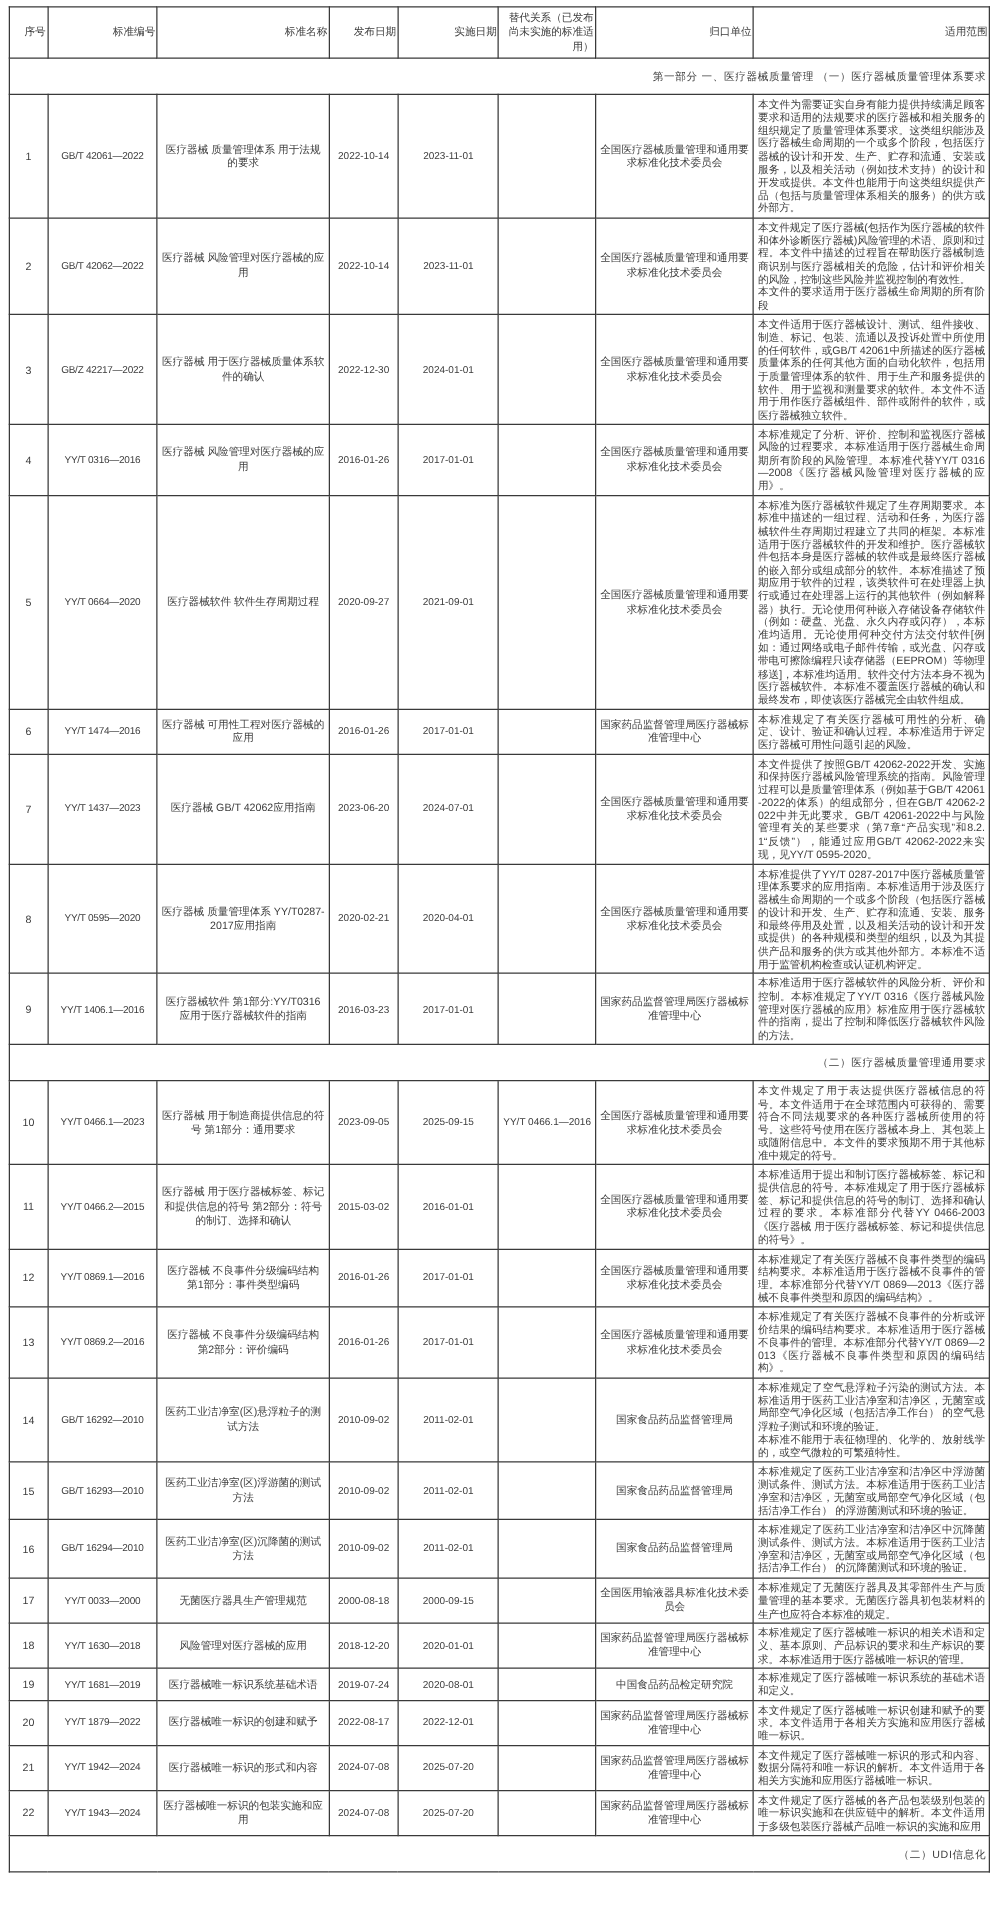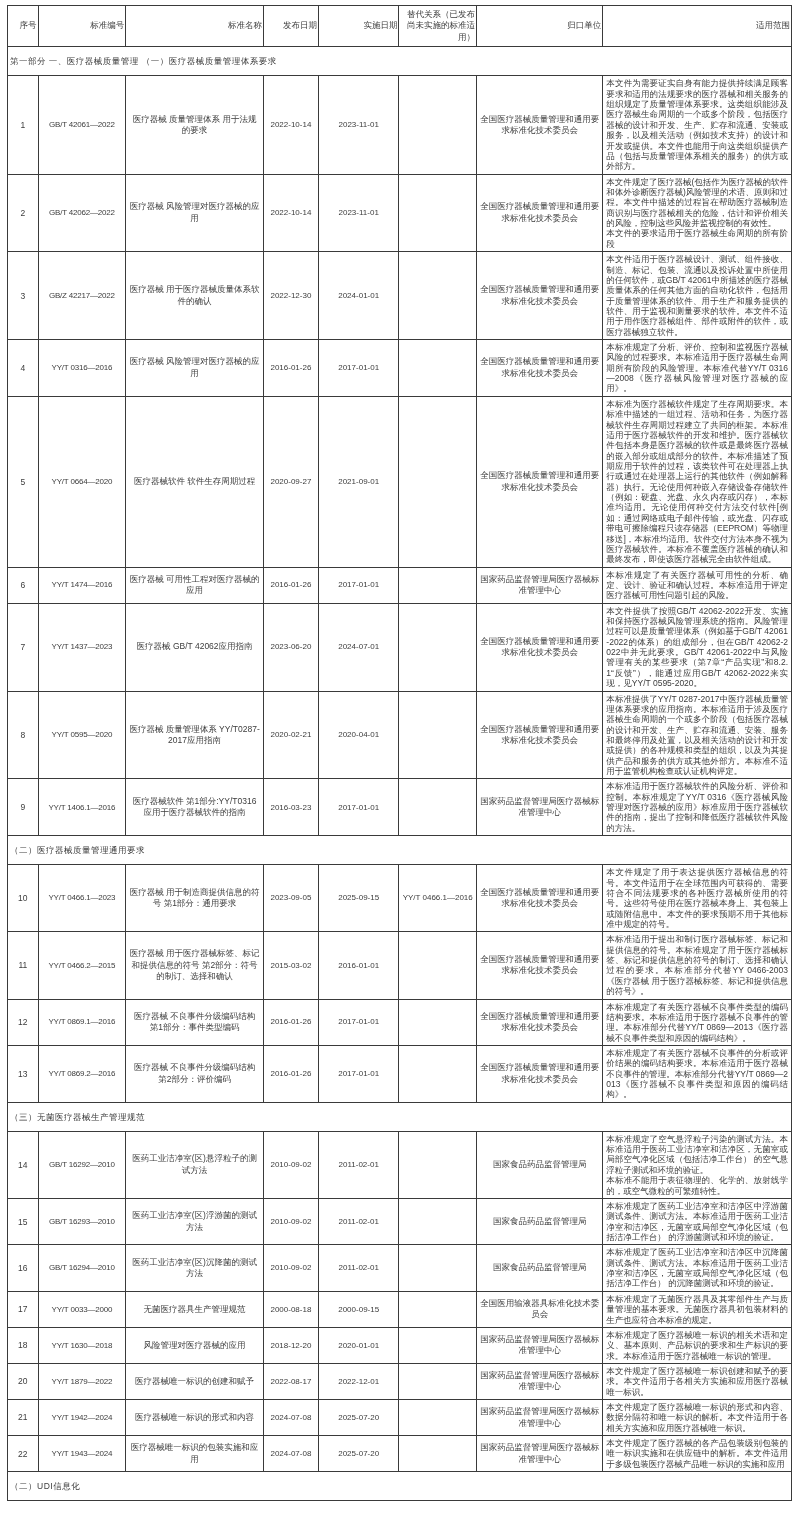--- a/index.html
+++ b/index.html
@@ -2,21 +2,21 @@
 <html lang="zh"><head>
 <meta charset="utf-8">
 <style>
   html,body{margin:0;padding:0;background:#ffffff;}
   body{width:800px;font-family:"Liberation Sans","DejaVu Sans",sans-serif;color:#3c3c3c;}
   .page{padding:5px 8px 6px 7px;}
   table{border-collapse:collapse;table-layout:fixed;width:785px;background:#fff;}
   th,td{border:1px solid #3a3a3a;vertical-align:middle;word-break:break-all;}
   th{font-weight:normal;font-size:8.5px;line-height:1.35;padding:3px 1px;text-align:right;}
   td{font-size:8.5px;line-height:1.2;padding:2px 2px;text-align:center;}
-  td.section{height:24px;text-align:left;font-size:8.5px;letter-spacing:.5px;}
+  td.section{height:24px;text-align:right;font-size:8.5px;letter-spacing:.5px;}
   td.c-no{font-size:8.5px;}
   td.c-code{font-size:8px;letter-spacing:-0.2px;}
   td.c-name{line-height:1.35;padding:2px 3px;}
   td.c-pub,td.c-impl{font-size:8px;}
   td.c-rep{font-size:8px;}
   td.c-unit{line-height:1.35;padding:2px 3px;}
   td.c-scope{text-align:justify;line-height:1.22;padding:2px 3px;white-space:pre-line;font-size:8.5px;}
 </style>
 </head>
 <body>
@@ -177,23 +177,20 @@
           <td class="c-no">13</td>
           <td class="c-code">YY/T 0869.2—2016</td>
           <td class="c-name">医疗器械 不良事件分级编码结构 第2部分：评价编码</td>
           <td class="c-pub">2016-01-26</td>
           <td class="c-impl">2017-01-01</td>
           <td class="c-rep"></td>
           <td class="c-unit">全国医疗器械质量管理和通用要求标准化技术委员会</td>
           <td class="c-scope">本标准规定了有关医疗器械不良事件的分析或评价结果的编码结构要求。本标准适用于医疗器械不良事件的管理。本标准部分代替YY/T 0869—2013《医疗器械不良事件类型和原因的编码结构》。</td>
         </tr>
         <tr>
-          <td colspan="8" class="section">（三）无菌医疗器械生产管理规范</td>
-        </tr>
-        <tr>
           <td class="c-no">14</td>
           <td class="c-code">GB/T 16292—2010</td>
           <td class="c-name">医药工业洁净室(区)悬浮粒子的测试方法</td>
           <td class="c-pub">2010-09-02</td>
           <td class="c-impl">2011-02-01</td>
           <td class="c-rep"></td>
           <td class="c-unit">国家食品药品监督管理局</td>
           <td class="c-scope">本标准规定了空气悬浮粒子污染的测试方法。本标准适用于医药工业洁净室和洁净区，无菌室或局部空气净化区域（包括洁净工作台） 的空气悬浮粒子测试和环境的验证。
 本标准不能用于表征物理的、化学的、放射线学的，或空气微粒的可繁殖特性。</td>
         </tr>
@@ -231,20 +228,30 @@
           <td class="c-no">18</td>
           <td class="c-code">YY/T 1630—2018</td>
           <td class="c-name">风险管理对医疗器械的应用</td>
           <td class="c-pub">2018-12-20</td>
           <td class="c-impl">2020-01-01</td>
           <td class="c-rep"></td>
           <td class="c-unit">国家药品监督管理局医疗器械标准管理中心</td>
           <td class="c-scope">本标准规定了医疗器械唯一标识的相关术语和定义、基本原则、产品标识的要求和生产标识的要求。本标准适用于医疗器械唯一标识的管理。</td>
         </tr>
         <tr>
+          <td class="c-no">19</td>
+          <td class="c-code">YY/T 1681—2019</td>
+          <td class="c-name">医疗器械唯一标识系统基础术语</td>
+          <td class="c-pub">2019-07-24</td>
+          <td class="c-impl">2020-08-01</td>
+          <td class="c-rep"></td>
+          <td class="c-unit">中国食品药品检定研究院</td>
+          <td class="c-scope">本标准规定了医疗器械唯一标识系统的基础术语和定义。</td>
+        </tr>
+        <tr>
           <td class="c-no">20</td>
           <td class="c-code">YY/T 1879—2022</td>
           <td class="c-name">医疗器械唯一标识的创建和赋予</td>
           <td class="c-pub">2022-08-17</td>
           <td class="c-impl">2022-12-01</td>
           <td class="c-rep"></td>
           <td class="c-unit">国家药品监督管理局医疗器械标准管理中心</td>
           <td class="c-scope">本文件规定了医疗器械唯一标识创建和赋予的要求。本文件适用于各相关方实施和应用医疗器械唯一标识。</td>
         </tr>
         <tr>

